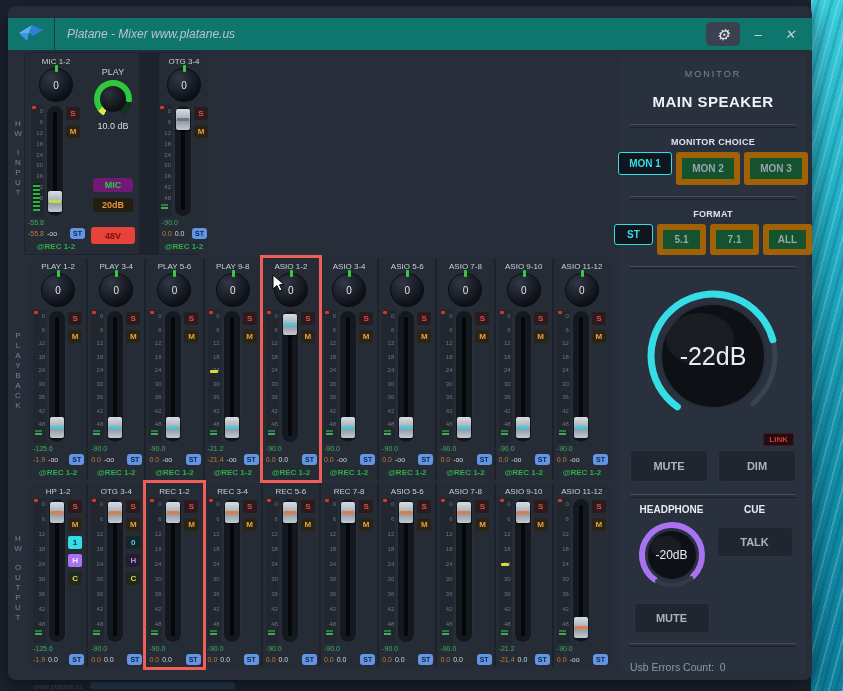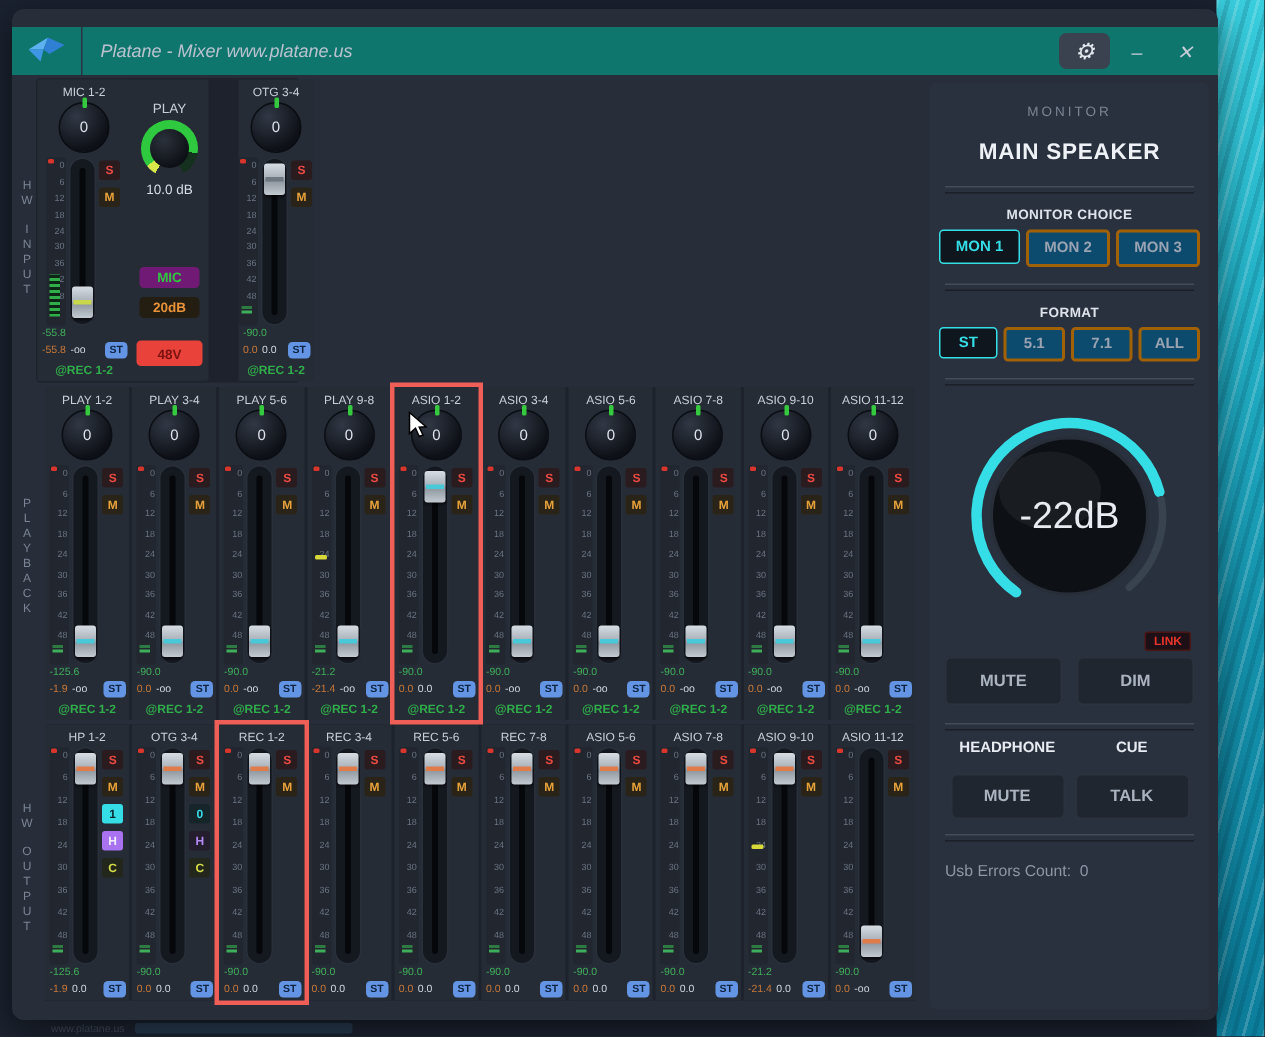--- a/index.html
+++ b/index.html
@@ -102,21 +102,21 @@
   .badge.ph48{background:#e8423a;color:#7a1210;width:44px;height:17px;margin-top:12px;}
 
   
   .monitor-panel{position:absolute;left:612px;top:49px;width:186px;height:618px;background:#2a313e;border-radius:4px;
     display:flex;flex-direction:column;align-items:center;box-sizing:border-box;padding:14px 10px 0;}
   .mon-header{font-size:9px;letter-spacing:2px;color:#7a8494;margin-bottom:14px;}
   .mon-title{font-size:15px;font-weight:bold;letter-spacing:.5px;color:#eef1f5;margin-bottom:10px;}
   .divider{width:100%;height:3px;border-top:1px solid #434c5c;border-bottom:1px solid #1a1f28;margin:4px 0;}
   .grp-label{font-size:9px;font-weight:bold;color:#dfe4ec;margin:5px 0 5px;letter-spacing:.3px;}
   .opt-row{display:flex;gap:4px;margin-bottom:7px;}
-  .opt{background:#0c4a6e;color:#9aa3b1;border:2px solid #a16207;border-radius:3px;
+  .opt{background:#14532d;color:#9aa3b1;border:6px solid #a16207;border-radius:3px;
     font-size:10px;font-weight:bold;display:flex;align-items:center;justify-content:center;}
   .opt.mon{width:52px;height:21px;}
   .opt.fmt{width:37px;height:19px;}
   .opt.active{background:#10161d;color:#35dde6;border:1px solid #35dde6;}
   .bigknob-wrap{position:relative;width:150px;height:150px;margin:8px 0 0;}
   .bigknob-wrap .kv-text{position:absolute;inset:0;display:flex;align-items:center;justify-content:center;
     font-size:25px;color:#e8ecf2;}
   .link-badge{align-self:flex-end;background:#1c1016;color:#e8352c;font-size:8px;font-weight:bold;
     padding:1px 5px;border-radius:2px;margin:2px 2px 4px 0;border:1px solid #4a1512;}
   .mbtn-row{display:flex;gap:10px;width:100%;justify-content:center;margin-bottom:8px;}
@@ -984,20 +984,29 @@
     </div>
     <div class="link-badge">LINK</div>
     <div class="mbtn-row">
       <div class="mbtn">MUTE</div>
       <div class="mbtn">DIM</div>
     </div>
     <div class="divider"></div>
     <div class="duo">
       <div class="duo-col">
         <div class="duo-label">HEADPHONE</div>
+        <div class="smallknob">
+          <svg width="72" height="72" viewBox="0 0 72 72">
+            <path d="M 18.8 60.6 A 30 30 0 1 1 57.2 57.2" fill="none" stroke="#a972f0" stroke-width="6" stroke-linecap="round"></path>
+            <path d="M 55.3 59.0 A 30 30 0 0 1 21.0 62.0" fill="none" stroke="#343c49" stroke-width="4" stroke-linecap="round"></path>
+            <circle cx="36" cy="36" r="24" fill="#0d1015"></circle>
+            <ellipse cx="30" cy="28" rx="15" ry="11" fill="rgba(255,255,255,0.05)"></ellipse>
+          </svg>
+          <div class="kv-text">-20dB</div>
+        </div>
         <div class="mbtn">MUTE</div>
       </div>
       <div class="duo-col">
         <div class="duo-label">CUE</div>
         <div class="mbtn">TALK</div>
       </div>
     </div>
     <div class="divider" style="margin-top:10px;"></div>
     <div class="usb-line">
       <span>Usb Errors Count:</span>

